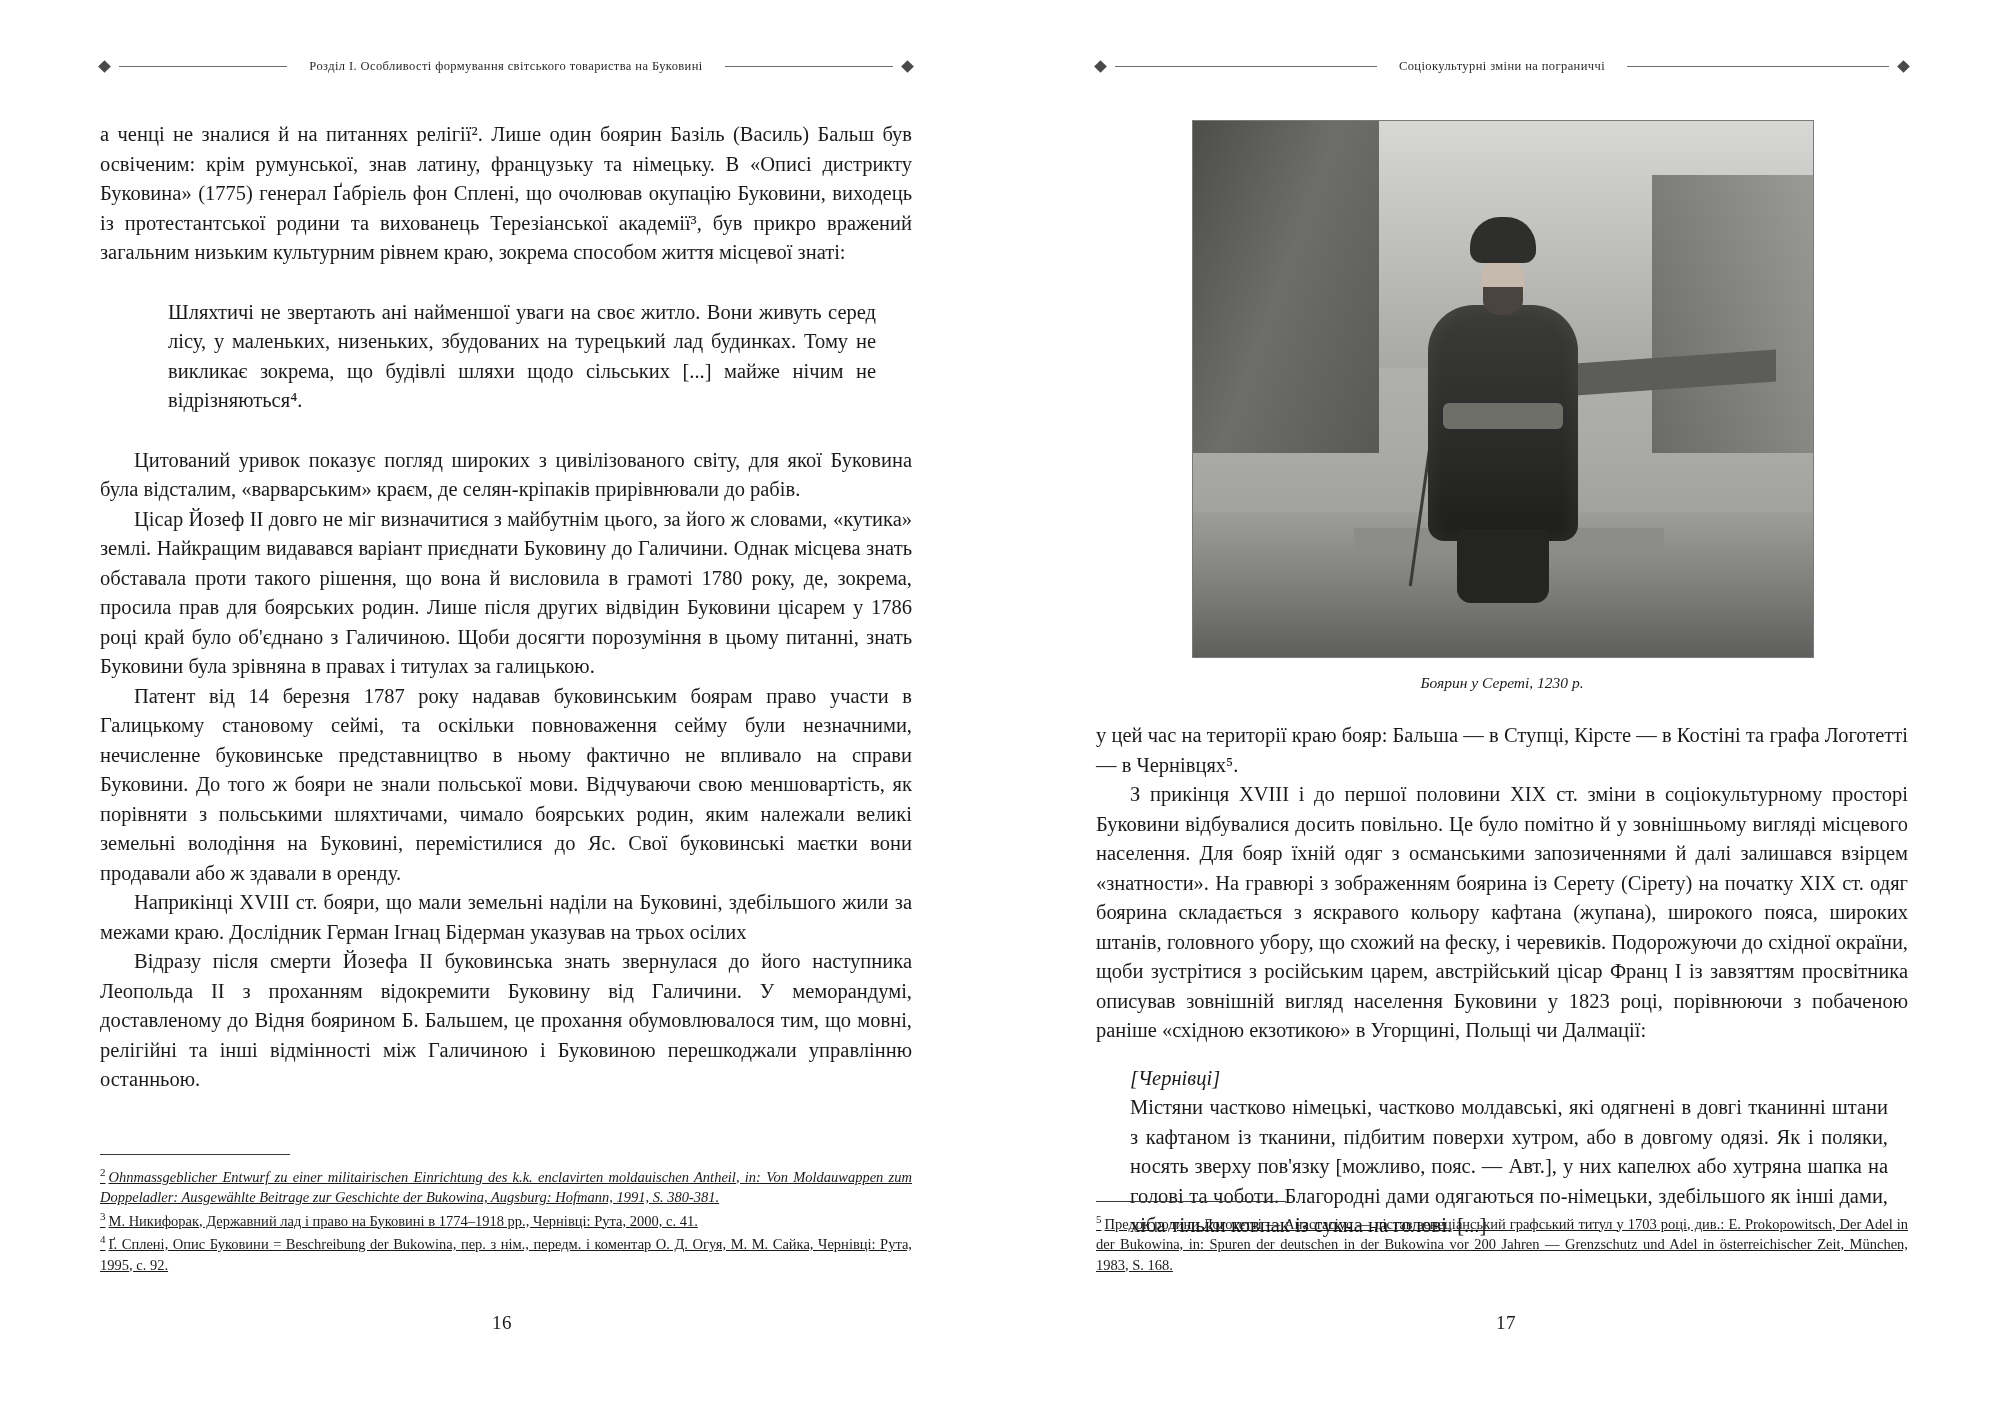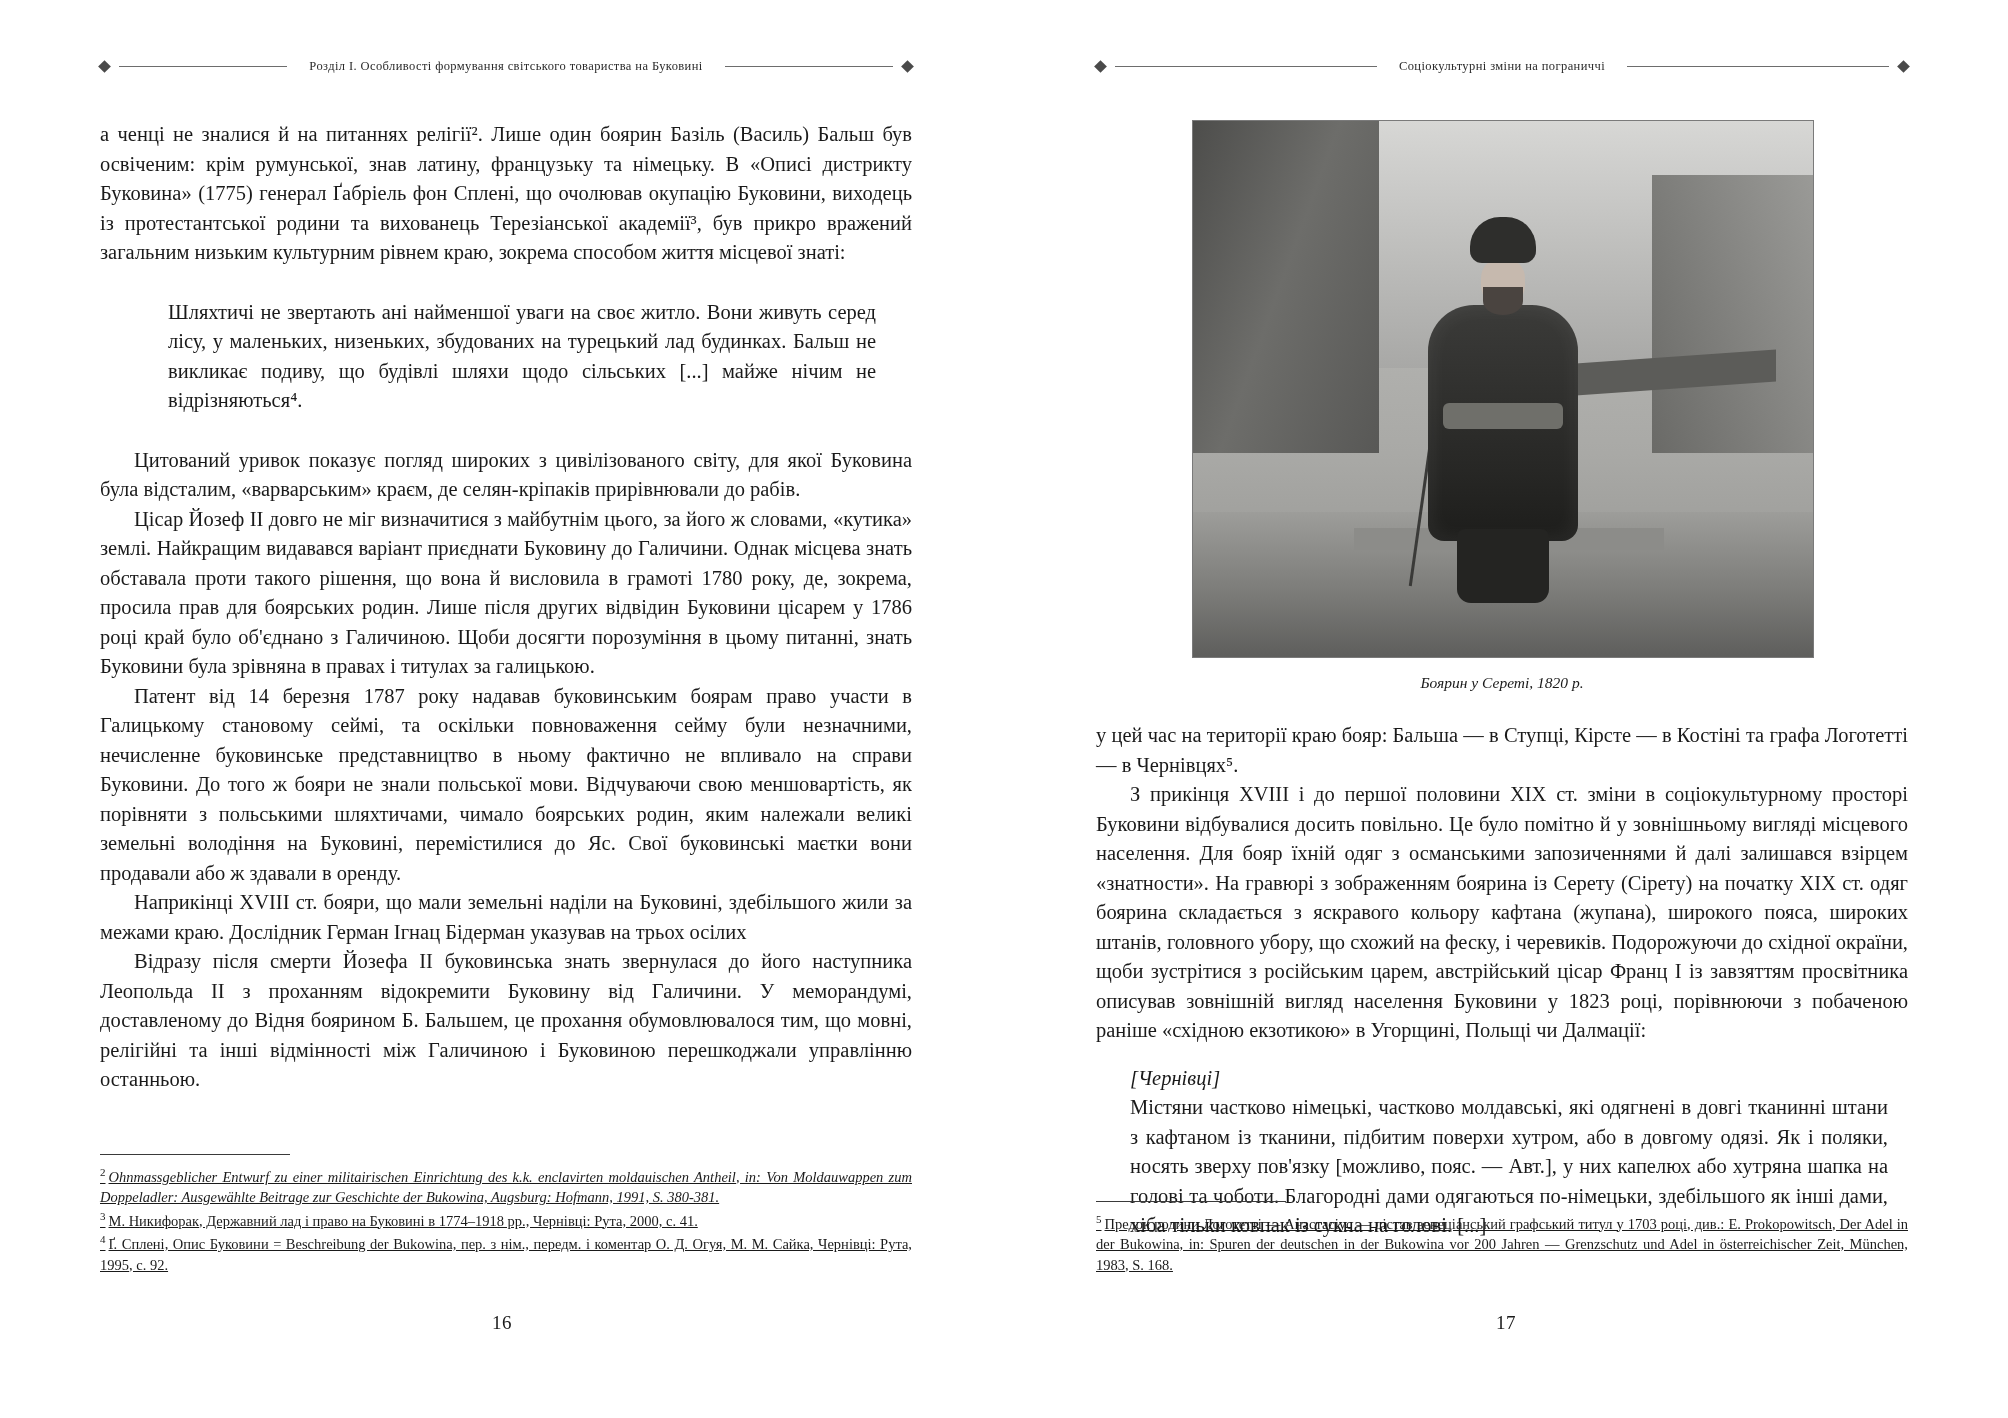--- a/index.html
+++ b/index.html
@@ -235,21 +235,21 @@
       <span class="rule"></span>
       <span class="rh-text">Розділ I. Особливості формування світського товариства на Буковині</span>
       <span class="rule"></span>
       <span class="diamond"></span>
     </div>
 
     <div class="body-text">
       <p>а ченці не зналися й на питаннях релігії². Лише один боярин Базіль (Василь) Бальш був освіченим: крім румунської, знав латину, французьку та німецьку. В «Описі дистрикту Буковина» (1775) генерал Ґабріель фон Сплені, що очолював окупацію Буковини, виходець із протестантської родини та вихованець Терезіанської академії³, був прикро вражений загальним низьким культурним рівнем краю, зокрема способом життя місцевої знаті:</p>
 
       <blockquote>
-        <p>Шляхтичі не звертають ані найменшої уваги на своє житло. Вони живуть серед лісу, у маленьких, низеньких, збудованих на турецький лад будинках. Бальш не викликає подиву, що будівлі шляхи щодо сільських [...] майже нічим не відрізняються⁴.</p>
+        <p>Шляхтичі не звертають ані найменшої уваги на своє житло. Вони живуть серед лісу, у маленьких, низеньких, збудованих на турецький лад будинках. Тому не викликає зокрема, що будівлі шляхи щодо сільських [...] майже нічим не відрізняються⁴.</p>
       </blockquote>
 
       <p class="indent">Цитований уривок показує погляд широких з цивілізованого світу, для якої Буковина була відсталим, «варварським» краєм, де селян-кріпаків прирівнювали до рабів.</p>
       <p class="indent">Цісар Йозеф II довго не міг визначитися з майбутнім цього, за його ж словами, «кутика» землі. Найкращим видавався варіант приєднати Буковину до Галичини. Однак місцева знать обставала проти такого рішення, що вона й висловила в грамоті 1780 року, де, зокрема, просила прав для боярських родин. Лише після других відвідин Буковини цісарем у 1786 році край було об'єднано з Галичиною. Щоби досягти порозуміння в цьому питанні, знать Буковини була зрівняна в правах і титулах за галицькою.</p>
       <p class="indent">Патент від 14 березня 1787 року надавав буковинським боярам право участи в Галицькому становому сеймі, та оскільки повноваження сейму були незначними, нечисленне буковинське представництво в ньому фактично не впливало на справи Буковини. До того ж бояри не знали польської мови. Відчуваючи свою меншовартість, як порівняти з польськими шляхтичами, чимало боярських родин, яким належали великі земельні володіння на Буковині, перемістилися до Яс. Свої буковинські маєтки вони продавали або ж здавали в оренду.</p>
       <p class="indent">Наприкінці XVIII ст. бояри, що мали земельні наділи на Буковині, здебільшого жили за межами краю. Дослідник Герман Ігнац Бідерман указував на трьох осілих</p>
       <p class="indent">Відразу після смерти Йозефа II буковинська знать звернулася до його наступника Леопольда II з проханням відокремити Буковину від Галичини. У меморандумі, доставленому до Відня боярином Б. Бальшем, це прохання обумовлювалося тим, що мовні, релігійні та інші відмінності між Галичиною і Буковиною перешкоджали управлінню останньою.</p>
     </div>
 
     <div class="footnotes">
@@ -283,21 +283,21 @@
         <div class="fig-person">
           <div class="p-cane"></div>
           <div class="p-coat"></div>
           <div class="p-sash"></div>
           <div class="p-legs"></div>
           <div class="p-face"></div>
           <div class="p-beard"></div>
           <div class="p-hat"></div>
         </div>
       </div>
-      <div class="fig-caption">Боярин у Сереті, 1820 р.</div>
+      <div class="fig-caption">Боярин у Сереті, 1230 р.</div>
     </div>
 
     <div class="body-text gap-before">
       <p>у цей час на території краю бояр: Бальша — в Ступці, Кірсте — в Костіні та графа Логотетті — в Чернівцях⁵.</p>
       <p class="indent">З прикінця XVIII і до першої половини XIX ст. зміни в соціокультурному просторі Буковини відбувалися досить повільно. Це було помітно й у зовнішньому вигляді місцевого населення. Для бояр їхній одяг з османськими запозиченнями й далі залишався взірцем «знатности». На гравюрі з зображенням боярина із Серету (Сірету) на початку XIX ст. одяг боярина складається з яскравого кольору кафтана (жупана), широкого пояса, широких штанів, головного убору, що схожий на феску, і черевиків. Подорожуючи до східної окраїни, щоби зустрітися з російським царем, австрійський цісар Франц I із завзяттям просвітника описував зовнішній вигляд населення Буковини у 1823 році, порівнюючи з побаченою раніше «східною екзотикою» в Угорщині, Польщі чи Далмації:</p>
 
       <blockquote class="small-quote">
         <p class="quote-head">[Чернівці]</p>
         <p>Містяни частково німецькі, частково молдавські, які одягнені в довгі тканинні штани з кафтаном із тканини, підбитим поверхи хутром, або в довгому одязі. Як і поляки, носять зверху пов'язку [можливо, пояс. — Авт.], у них капелюх або хутряна шапка на голові та чоботи. Благородні дами одягаються по-німецьки, здебільшого як інші дами, хіба тільки ковпак із сукна на голові. [...]</p>
       </blockquote>

